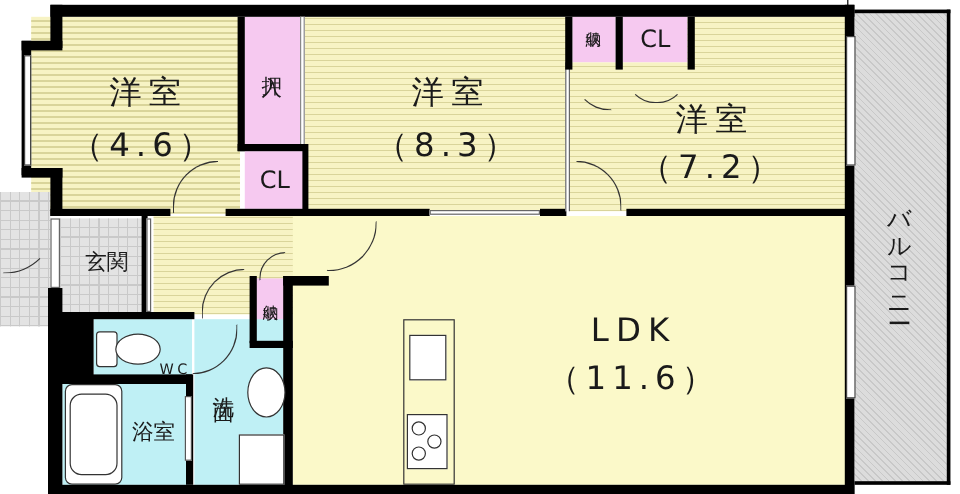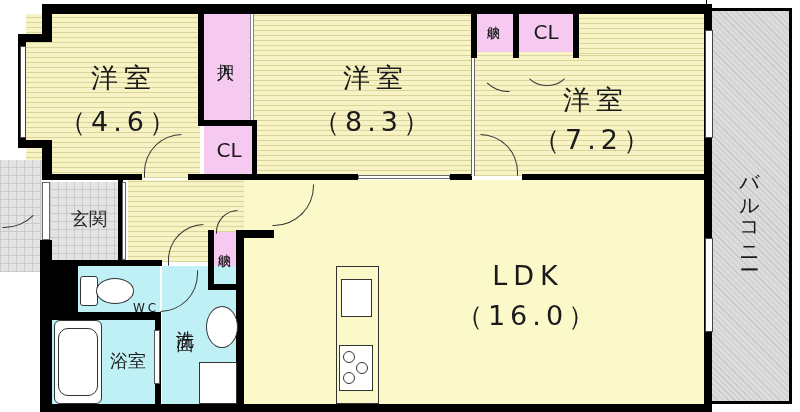--- a/index.html
+++ b/index.html
@@ -141,21 +141,21 @@
 
 <div class="label tiny vtext" style="left:487px;top:16px;">収納</div>
 <div class="label" style="left:522px;top:22px;width:48px;font-size:20px;">CL</div>
 
 <div class="label room-name" style="left:556px;top:86px;width:80px;">洋室</div>
 <div class="label room-size" style="left:524px;top:126px;width:140px;">（7.2）</div>
 
 <div class="label" style="left:64px;top:210px;width:50px;font-size:18px;">玄関</div>
 
 <div class="label room-name" style="left:478px;top:262px;width:100px;">LDK</div>
-<div class="label room-size" style="left:448px;top:302px;width:160px;">（16.0）</div>
+<div class="label room-size" style="left:448px;top:302px;width:160px;">（11.6）</div>
 
 <div class="label tiny vtext" style="left:218px;top:244px;">収納</div>
 
 <div class="label" style="left:120px;top:302px;width:32px;font-size:12px;letter-spacing:3px;margin-left:10px;">WC</div>
 <div class="label" style="left:100px;top:352px;width:56px;font-size:18px;">浴室</div>
 <div class="label vtext" style="left:176px;top:316px;font-size:18px;letter-spacing:6px;">洗面</div>
 
 <div class="label vtext" style="left:740px;top:160px;font-size:20px;letter-spacing:2px;">バルコニー</div>
 
 </body></html>

